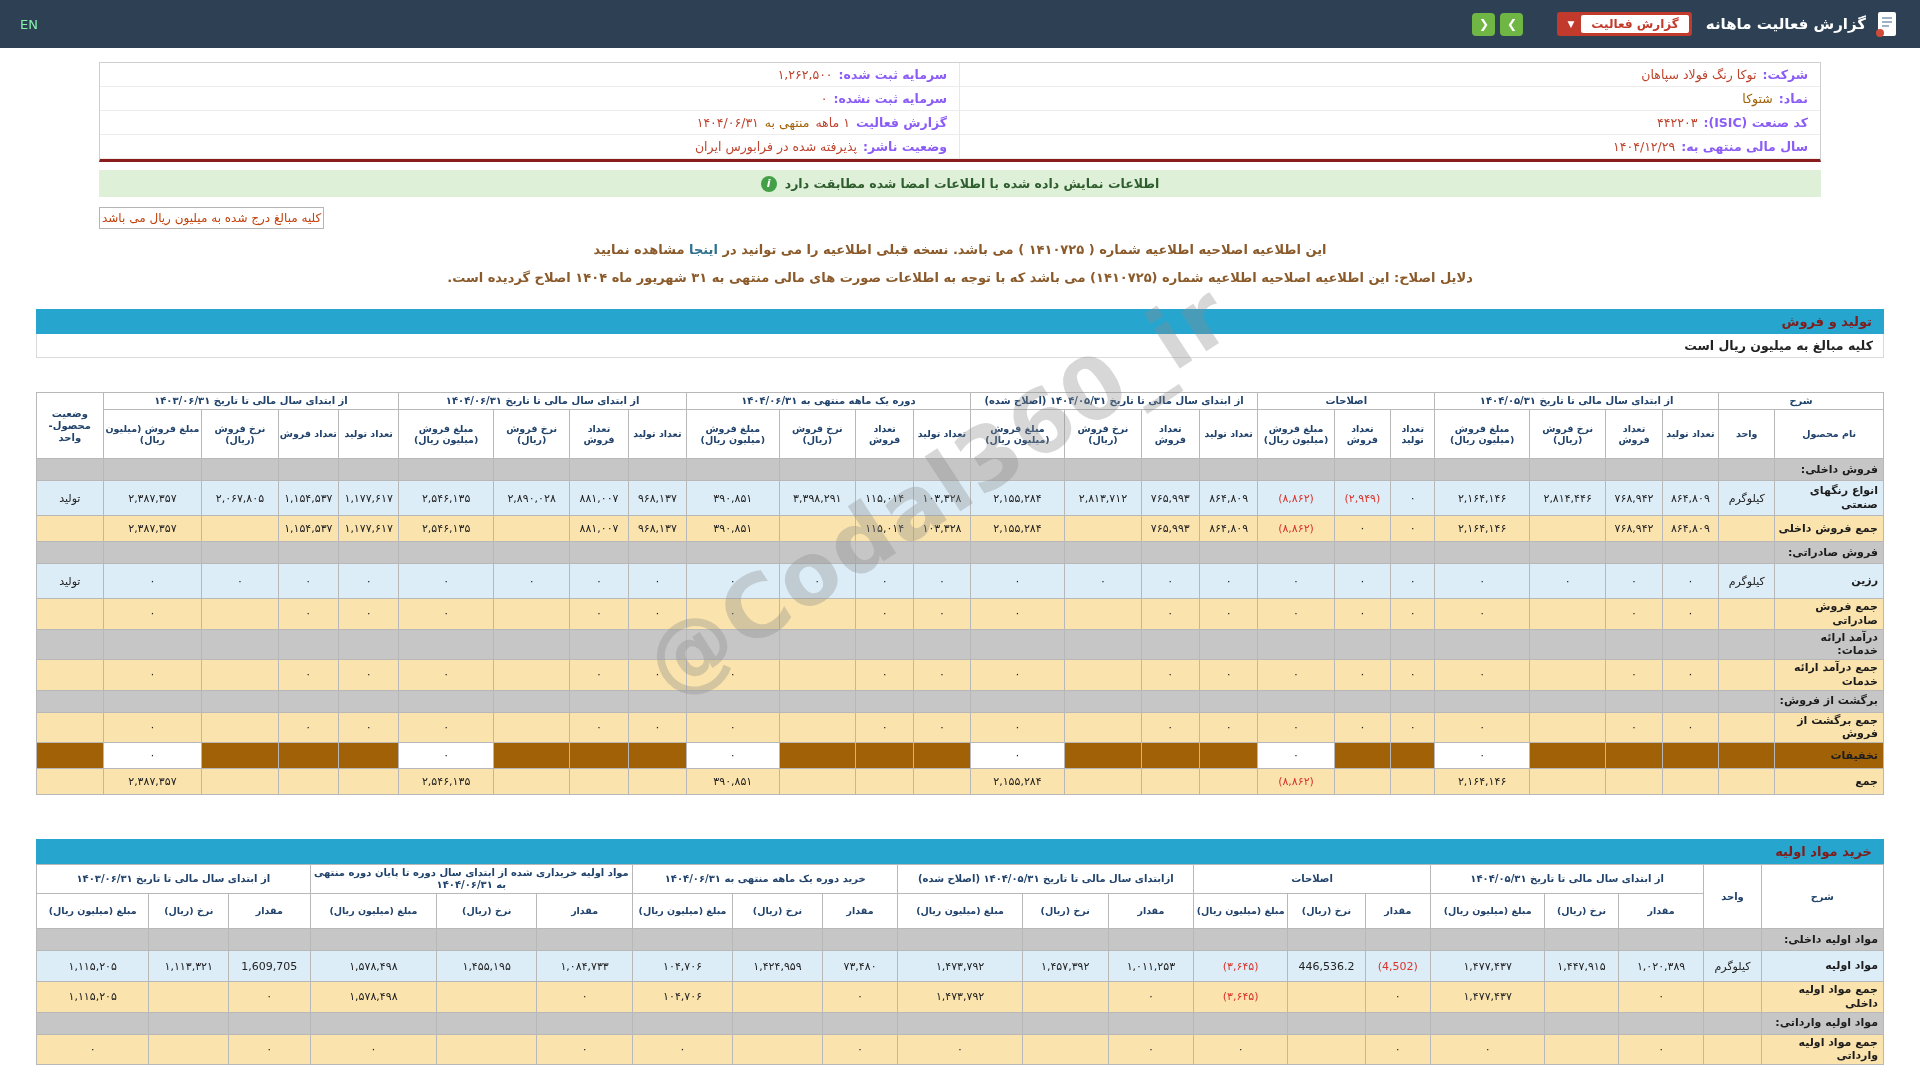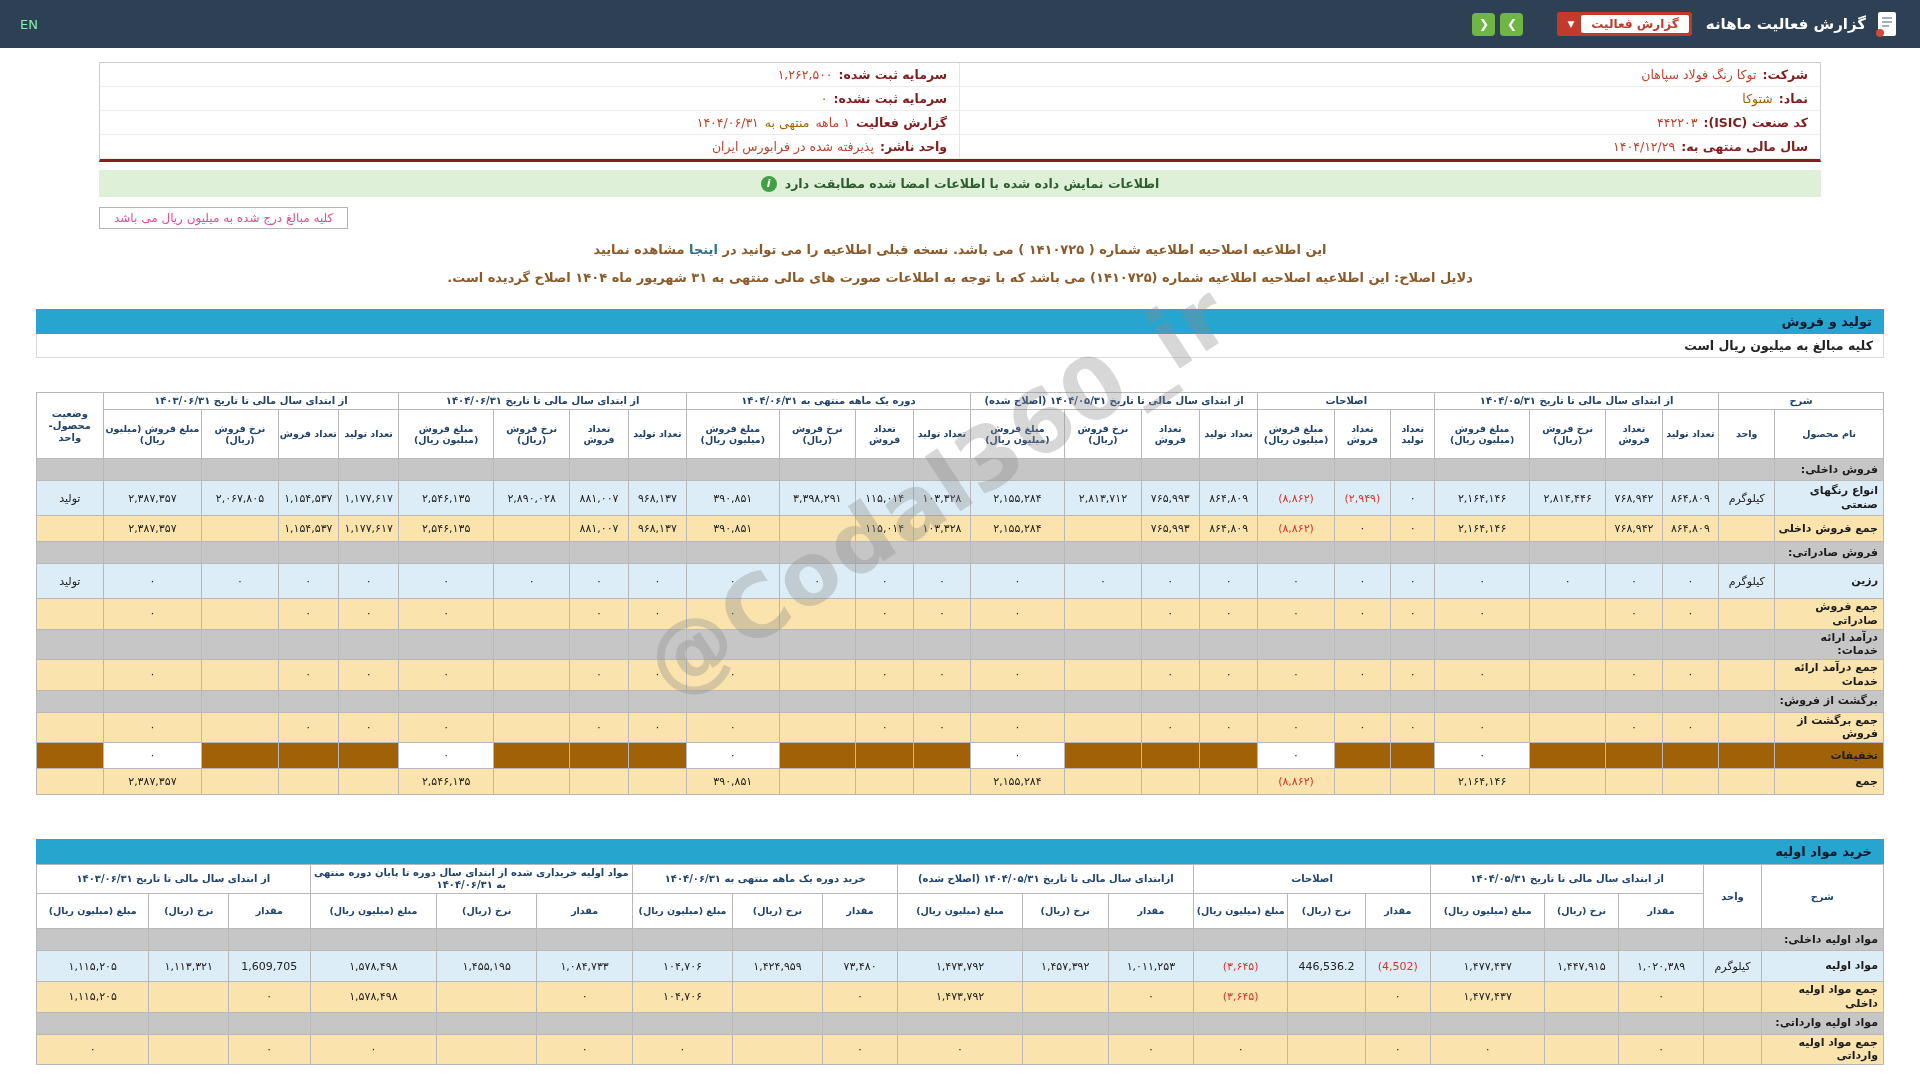--- a/index.html
+++ b/index.html
@@ -16,34 +16,34 @@
   .report-btn{background:#c23a2b;border-radius:3px;display:flex;align-items:center;padding:3px;cursor:pointer;margin-left:34px;}
   .report-btn-label{background:#fff;color:#c23a2b;font-size:12px;font-weight:bold;padding:2px 10px;border-radius:2px;}
   .report-caret{color:#fff;padding:0 7px;font-size:9px;}
   .nav-btn{width:23px;height:23px;background:#6fb644;border-radius:4px;color:#fff;display:flex;align-items:center;justify-content:center;font-size:12px;font-weight:bold;margin-left:5px;cursor:pointer;}
   .en{color:#86efac;font-size:13px;cursor:pointer;}
   
   .company{margin:14px 99px 0;border:1px solid #cfcfcf;border-bottom:3px solid #8a1c1c;font-size:12.5px;background:#fff;}
   .company-grid{display:grid;grid-template-columns:1fr 1fr;}
   .c-cell{display:flex;align-items:center;gap:6px;height:23px;padding:0 12px;border-bottom:1px solid #ededed;}
   .c-cell.c-left{border-right:1px solid #e7e7e7;}
-  .c-label{color:#7f1d1d;font-weight:bold;white-space:nowrap;}
+  .c-label{color:#8b5cf6;font-weight:bold;white-space:nowrap;}
   .c-val{color:#a16207;}
   .c-val.red{color:#bf422c;}
   
   .info-bar{margin:8px 99px 0;background:#dff0d8;height:27px;display:flex;align-items:center;justify-content:center;gap:8px;color:#2e5d2e;font-size:12.5px;font-weight:bold;}
   .info-icon{width:16px;height:16px;border-radius:50%;background:#43a047;color:#fff;font-size:11px;font-weight:bold;display:inline-flex;align-items:center;justify-content:center;font-style:italic;}
   
   .note-box-wrap{margin:10px 99px 0;text-align:left;}
-  .note-box{display:inline-block;border:1px solid #b5b5b5;padding:3px 14px;font-size:12px;color:#ec4899;background:#fff;}
+  .note-box{display:inline-block;border:1px solid #b5b5b5;padding:3px 2px;font-size:12px;color:#c2410c;background:#fff;}
   
   .amend{text-align:center;color:#8a5a2b;font-size:13px;font-weight:bold;margin:13px 0 0;}
   .amend .link{color:#31708f;cursor:pointer;}
   
-  .sec-bar{margin:24px 36px 0;background:#26a5ce;color:#0f172a;font-weight:bold;font-size:13px;padding:5px 12px;}
+  .sec-bar{margin:24px 36px 0;background:#26a5ce;color:#7f1d1d;font-weight:bold;font-size:13px;padding:5px 12px;}
   .sec-bar.second{margin-top:44px;}
   .amounts{margin:0 36px;background:#fff;border:1px solid #dadada;border-top:none;padding:4px 10px;font-size:12.5px;font-weight:bold;color:#222;text-align:right;}
   
   table.rpt{margin:34px 36px 0;width:1848px;border-collapse:collapse;table-layout:fixed;font-size:11px;direction:rtl;background:#fff;}
   table.rpt#t2{margin-top:0;width:1848px;}
   .rpt th{border:1px solid #b8b8b8;background:#fff;color:#21436b;font-weight:bold;font-size:10px;line-height:1.2;padding:2px 1px;text-align:center;vertical-align:middle;}
   .rpt th.sub{height:44px;font-size:9.5px;}
   #t2 th.sub{height:30px;}
   .rpt td{border:1px solid #b8b8b8;padding:1px 2px;text-align:center;vertical-align:middle;height:23px;color:#222;overflow:hidden;}
   tr.section td{background:#c6c6c6;}
@@ -111,21 +111,21 @@
       <span class="c-label">گزارش فعالیت</span>
       <span class="c-val red">۱ ماهه</span>
       <span class="c-val">منتهی به</span>
       <span class="c-val red">۱۴۰۴/۰۶/۳۱</span>
     </div>
     <div class="c-cell">
       <span class="c-label">سال مالی منتهی به:</span>
       <span class="c-val red">۱۴۰۴/۱۲/۲۹</span>
     </div>
     <div class="c-cell c-left">
-      <span class="c-label">واحد ناشر:</span>
+      <span class="c-label">وضعیت ناشر:</span>
       <span class="c-val red">پذیرفته شده در فرابورس ایران</span>
     </div>
   </div>
 </div>
 
 <div class="info-bar">
   <span>اطلاعات نمایش داده شده با اطلاعات امضا شده مطابقت دارد</span>
   <span class="info-icon">i</span>
 </div>
 

